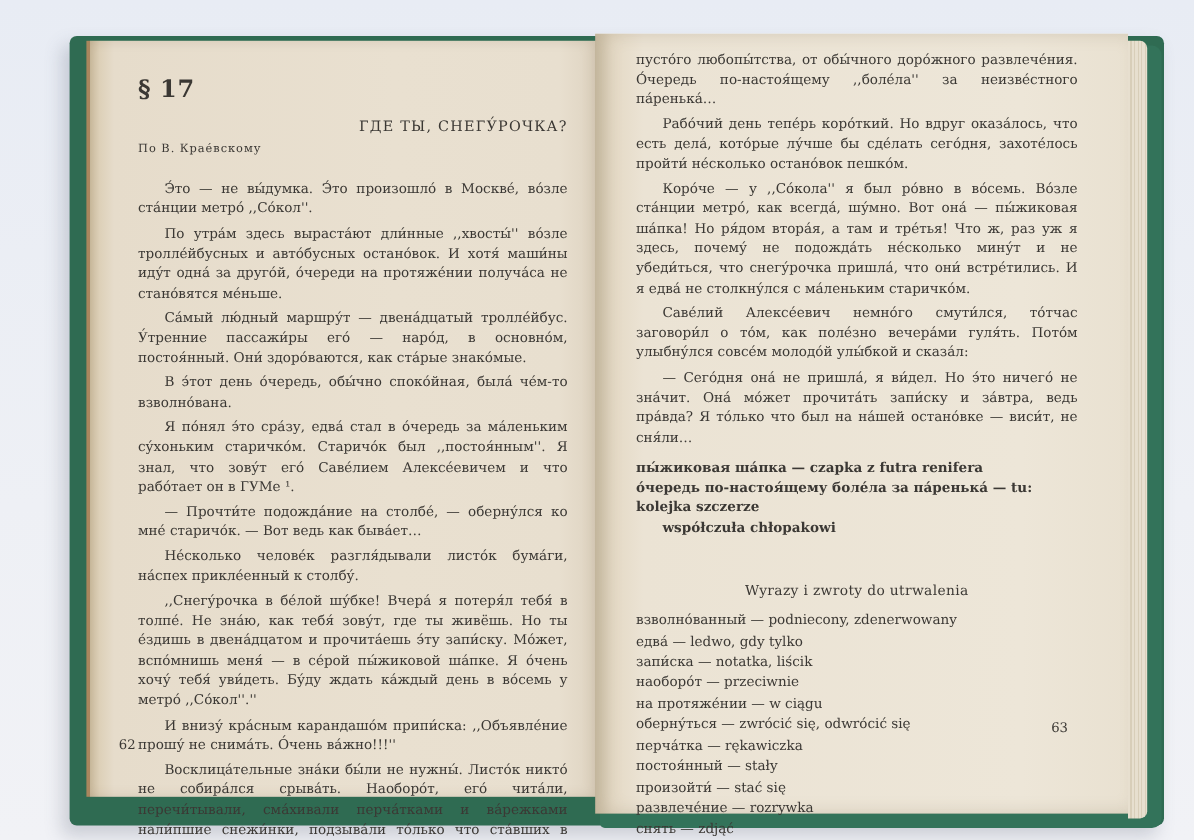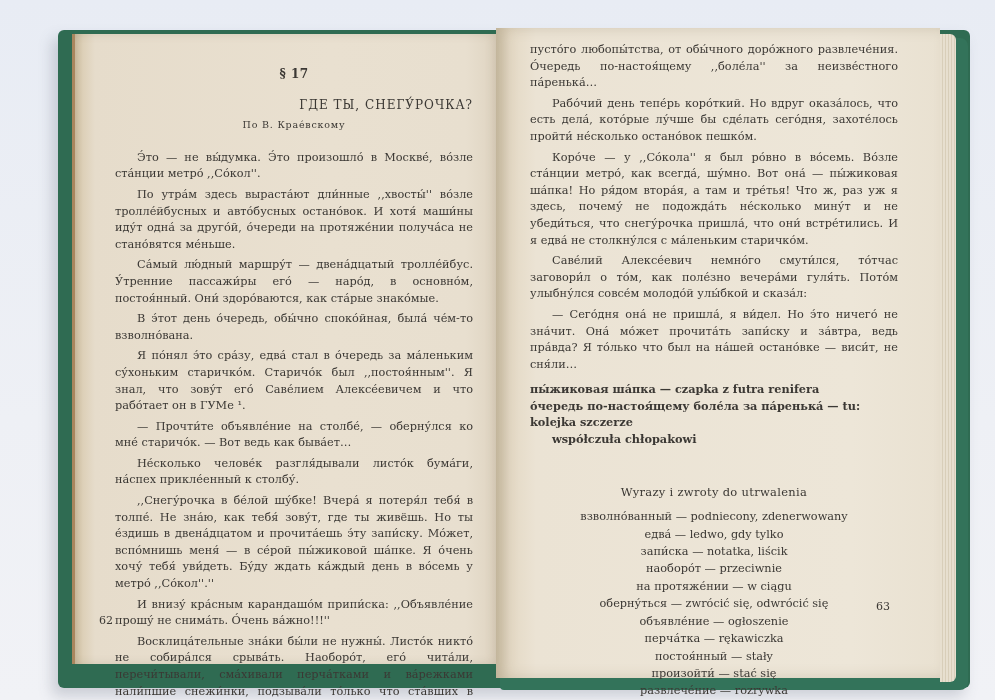--- a/index.html
+++ b/index.html
@@ -32,52 +32,52 @@
     box-shadow: inset 8px 0 14px rgba(120,100,70,0.22);
   }
   .page-edge-right {
     position:absolute; left:940px; top:34px; width:16px; height:648px;
     background: repeating-linear-gradient(90deg,#e7dfcf 0 2px,#d8ceb9 2px 3px);
     border-radius:0 6px 6px 0;
   }
   .content { position:absolute; font-size:11.3px; line-height:16.6px; }
   .left-content { left:40px; top:32px; width:358px; }
   .right-content { left:34px; top:14px; width:368px; }
-  .section { text-align:center; font-weight:bold; font-size:12px; margin:0 0 14px; letter-spacing:0.5px; }
+  .section { text-align:left; font-weight:bold; font-size:20px; margin:0 0 14px; letter-spacing:0.5px; }
   .title { text-align:right; font-size:12px; letter-spacing:1px; margin:0 0 4px; }
-  .author { text-align:center; font-size:9.5px; letter-spacing:0.8px; margin:0 0 16px; }
+  .author { font-size:9.5px; letter-spacing:0.8px; margin:0 0 16px; }
   p { margin:0 0 4px; text-indent:22px; text-align:justify; }
   p.cont { text-indent:0; }
   .page-num { position:absolute; font-size:11px; }
   .left-num { left:24px; top:580px; }
   .right-num { left:380px; top:572px; }
   .gloss { margin:8px 0 0 0; }
   .gloss div { font-size:11.3px; line-height:16.6px;font-weight:bold; }
   .gloss .indent { padding-left:22px; }
   .vocab-title { text-align:center; font-weight:normal; font-size:11.5px; margin:36px 0 8px; letter-spacing:0.3px; }
-  .vocab-list div { font-size:11.3px; line-height:17.4px;text-align:center; }
+  .vocab-list div { font-size:11.3px; line-height:17.4px; }
 </style>
 </head>
 <body>
 
 <div class="cover"></div>
 <div class="cover-right"></div>
 <div class="page-edge-right"></div>
 
 <div class="page page-left">
   <div class="content left-content">
     <div class="section">§ 17</div>
     <div class="title">ГДЕ ТЫ, СНЕГУ́РОЧКА?</div>
     <div class="author">По В. Крае́вскому</div>
     <p>Э́то — не вы́думка. Э́то произошло́ в Москве́, во́зле ста́нции метро́ ,,Со́кол''.</p>
     <p>По утра́м здесь выраста́ют дли́нные ,,хвосты́'' во́зле тролле́йбусных и авто́бусных остано́вок. И хотя́ маши́ны иду́т одна́ за друго́й, о́череди на протяже́нии получа́са не стано́вятся ме́ньше.</p>
     <p>Са́мый лю́дный маршру́т — двена́дцатый тролле́йбус. У́тренние пассажи́ры его́ — наро́д, в основно́м, постоя́нный. Они́ здоро́ваются, как ста́рые знако́мые.</p>
     <p>В э́тот день о́чередь, обы́чно споко́йная, была́ че́м-то взволно́вана.</p>
     <p>Я по́нял э́то сра́зу, едва́ стал в о́чередь за ма́леньким су́хоньким старичко́м. Старичо́к был ,,постоя́нным''. Я знал, что зову́т его́ Саве́лием Алексе́евичем и что рабо́тает он в ГУМе ¹.</p>
-    <p>— Прочти́те объявле́ние на столбе́, — оберну́лся ко мне́ старичо́к. — Вот ведь как быва́ет…</p>
+    <p>— Прочти́те подожда́ние на столбе́, — оберну́лся ко мне́ старичо́к. — Вот ведь как быва́ет…</p>
     <p>Не́сколько челове́к разгля́дывали листо́к бума́ги, на́спех прикле́енный к столбу́.</p>
     <p>,,Снегу́рочка в бе́лой шу́бке! Вчера́ я потеря́л тебя́ в толпе́. Не зна́ю, как тебя́ зову́т, где ты живёшь. Но ты е́здишь в двена́дцатом и прочита́ешь э́ту запи́ску. Мо́жет, вспо́мнишь меня́ — в се́рой пы́жиковой ша́пке. Я о́чень хочу́ тебя́ уви́деть. Бу́ду ждать ка́ждый день в во́семь у метро́ ,,Со́кол''.''</p>
     <p>И внизу́ кра́сным карандашо́м припи́ска: ,,Объявле́ние прошу́ не снима́ть. О́чень ва́жно!!!''</p>
     <p>Восклица́тельные зна́ки бы́ли не нужны́. Листо́к никто́ не собира́лся срыва́ть. Наоборо́т, его́ чита́ли, перечи́тывали, сма́хивали перча́тками и ва́режками нали́пшие снежи́нки, подзыва́ли то́лько что ста́вших в о́чередь де́вушек и спра́шивали, не зна́ют ли они́ па́ренька́ в се́рой пы́жиковой ша́пке. И не́ бы́ло в э́том ничего́ от</p>
 
   </div>
   <div class="page-num left-num">62</div>
 </div>
 
 <div class="page page-right">
@@ -93,21 +93,20 @@
       <div class="indent">współczuła chłopakowi</div>
     </div>
     <div class="vocab-title">Wyrazy i zwroty do utrwalenia</div>
     <div class="vocab-list">
       <div>взволно́ванный — podniecony, zdenerwowany</div>
       <div>едва́ — ledwo, gdy tylko</div>
       <div>запи́ска — notatka, liścik</div>
       <div>наоборо́т — przeciwnie</div>
       <div>на протяже́нии — w ciągu</div>
       <div>оберну́ться — zwrócić się, odwrócić się</div>
-      <div>объявле́ние — ogłoszenie</div>
       <div>перча́тка — rękawiczka</div>
       <div>постоя́нный — stały</div>
       <div>произойти́ — stać się</div>
       <div>развлече́ние — rozrywka</div>
       <div>снять — zdjąć</div>
 
     </div>
   </div>
   <div class="page-num right-num">63</div>
 </div>

